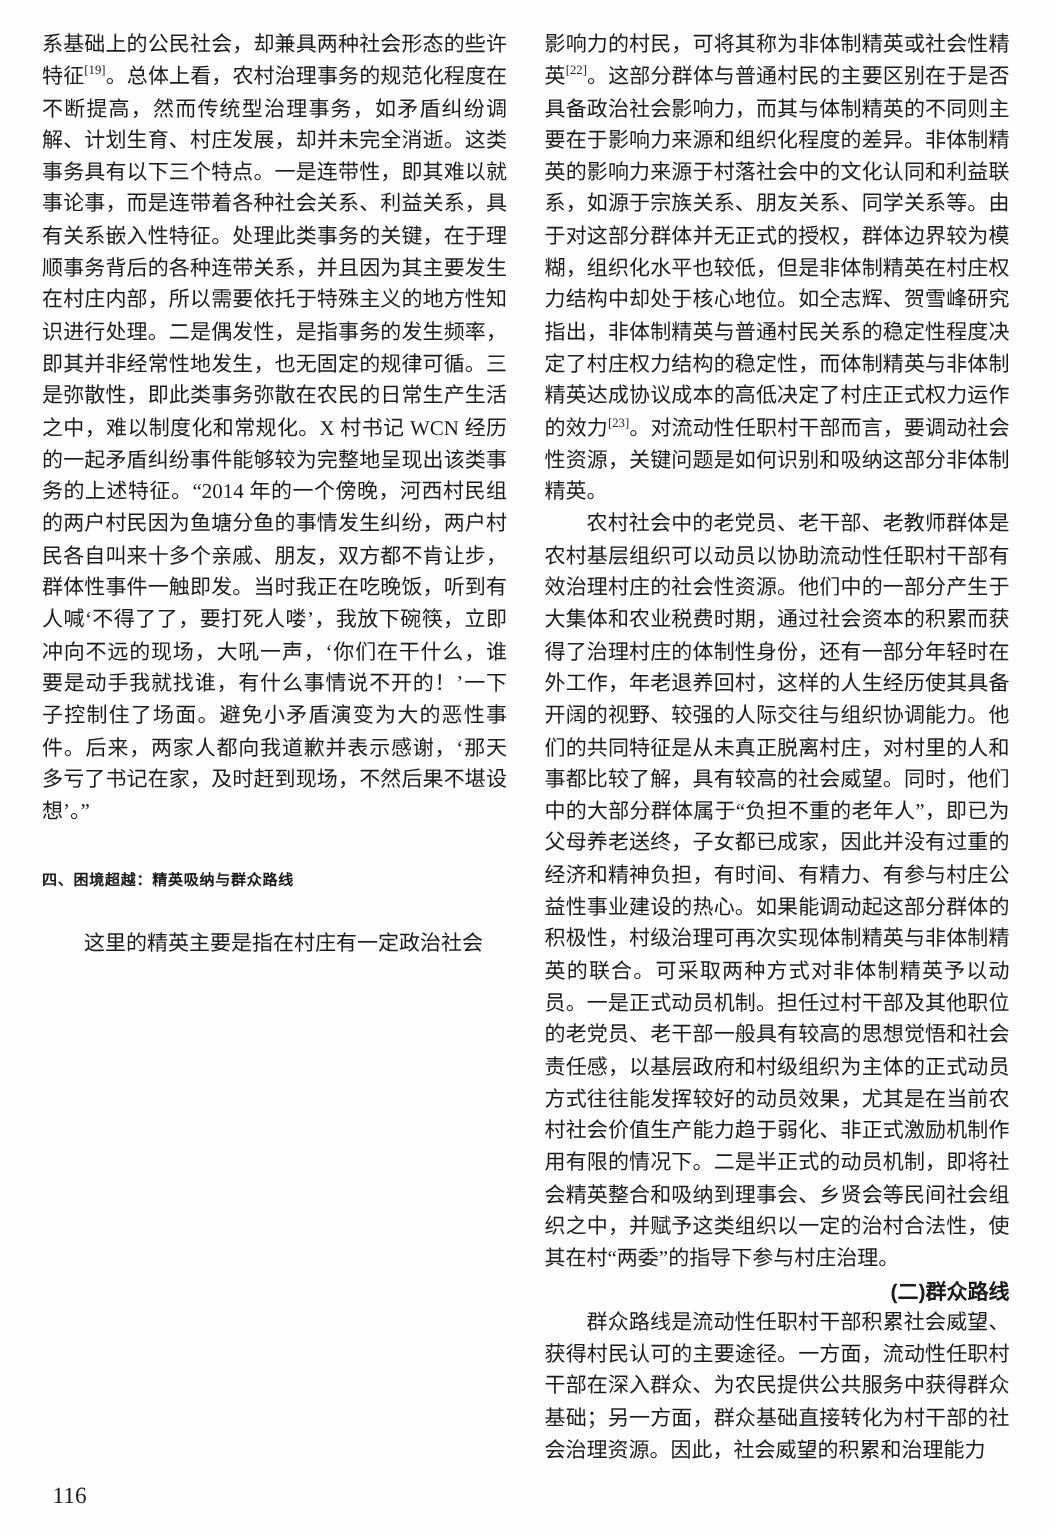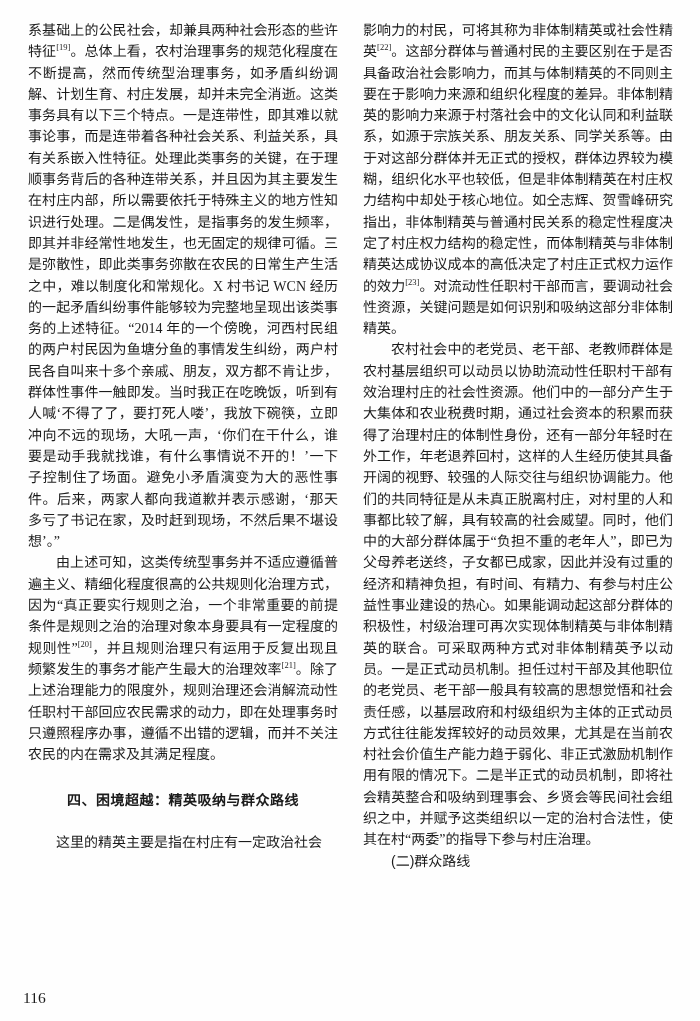--- a/index.html
+++ b/index.html
@@ -39,62 +39,61 @@
   }
   sup.fnref {
     font-size: 8.5px;
     line-height: 0;
     vertical-align: super;
     letter-spacing: 0;
   }
   .heading {
     font-family: "Liberation Sans", "DejaVu Sans", sans-serif;
     font-weight: bold;
-    font-size: 14px;
-    text-align: center;
+    font-size: 10px;
     text-indent: 0;
     margin: 25px 0 21px 0;
     line-height: 21px;
     letter-spacing: 0.5px;
   }
   .subheading {
     font-family: "Liberation Sans", "DejaVu Sans", sans-serif;
-    font-weight: normal;
+    font-weight: bold;
     font-size: 14px;
     margin: 0;
     text-indent: 2em;
     line-height: 21.3px;
-    text-align: left;
+    text-align: right;
   }
   .footer {
     position: absolute;
-    left: 23px;
+    left: 35px;
     bottom: 14px;
     font-size: 15.5px;
     font-family: "Liberation Serif", "DejaVu Serif", serif;
     color: #1b1b1b;
   }
 </style>
 </head>
 <body>
 
 <div class="page">
   <div class="content">
 
     <div class="col">
       <p class="para noindent">系基础上的公民社会，却兼具两种社会形态的些许特征<sup class="fnref">[19]</sup>。总体上看，农村治理事务的规范化程度在不断提高，然而传统型治理事务，如矛盾纠纷调解、计划生育、村庄发展，却并未完全消逝。这类事务具有以下三个特点。一是连带性，即其难以就事论事，而是连带着各种社会关系、利益关系，具有关系嵌入性特征。处理此类事务的关键，在于理顺事务背后的各种连带关系，并且因为其主要发生在村庄内部，所以需要依托于特殊主义的地方性知识进行处理。二是偶发性，是指事务的发生频率，即其并非经常性地发生，也无固定的规律可循。三是弥散性，即此类事务弥散在农民的日常生产生活之中，难以制度化和常规化。X 村书记 WCN 经历的一起矛盾纠纷事件能够较为完整地呈现出该类事务的上述特征。“2014 年的一个傍晚，河西村民组的两户村民因为鱼塘分鱼的事情发生纠纷，两户村民各自叫来十多个亲戚、朋友，双方都不肯让步，群体性事件一触即发。当时我正在吃晚饭，听到有人喊‘不得了了，要打死人喽’，我放下碗筷，立即冲向不远的现场，大吼一声，‘你们在干什么，谁要是动手我就找谁，有什么事情说不开的！’一下子控制住了场面。避免小矛盾演变为大的恶性事件。后来，两家人都向我道歉并表示感谢，‘那天多亏了书记在家，及时赶到现场，不然后果不堪设想’。”</p>
-      <p class="para">由上述可知，这类传统型事务并不适应遵循普遍主义、精细化程度很高的公共规则化治理方式，因为“真正要实行规则之治，一个非常重要的前提条件是规则之治的治理对象本身要具有一定程度的规则性”<sup class="fnref">[20]</sup>，并且规则治理只有运用于反复出现且频繁发生的事务才能产生最大的治理效率<sup class="fnref">[21]</sup>。除了上述治理能力的限度外，规则治理还会消解流动性任职村干部回应农民需求的动力，即在处理事务时只遵照程序办事，遵循不出错的逻辑，而并不关注农民的内在需求及其满足程度。</p>
       <h2 class="heading">四、困境超越：精英吸纳与群众路线</h2>
       <p class="para">这里的精英主要是指在村庄有一定政治社会</p>
     </div>
 
     <div class="col">
       <p class="para noindent">影响力的村民，可将其称为非体制精英或社会性精英<sup class="fnref">[22]</sup>。这部分群体与普通村民的主要区别在于是否具备政治社会影响力，而其与体制精英的不同则主要在于影响力来源和组织化程度的差异。非体制精英的影响力来源于村落社会中的文化认同和利益联系，如源于宗族关系、朋友关系、同学关系等。由于对这部分群体并无正式的授权，群体边界较为模糊，组织化水平也较低，但是非体制精英在村庄权力结构中却处于核心地位。如仝志辉、贺雪峰研究指出，非体制精英与普通村民关系的稳定性程度决定了村庄权力结构的稳定性，而体制精英与非体制精英达成协议成本的高低决定了村庄正式权力运作的效力<sup class="fnref">[23]</sup>。对流动性任职村干部而言，要调动社会性资源，关键问题是如何识别和吸纳这部分非体制精英。</p>
       <p class="para">农村社会中的老党员、老干部、老教师群体是农村基层组织可以动员以协助流动性任职村干部有效治理村庄的社会性资源。他们中的一部分产生于大集体和农业税费时期，通过社会资本的积累而获得了治理村庄的体制性身份，还有一部分年轻时在外工作，年老退养回村，这样的人生经历使其具备开阔的视野、较强的人际交往与组织协调能力。他们的共同特征是从未真正脱离村庄，对村里的人和事都比较了解，具有较高的社会威望。同时，他们中的大部分群体属于“负担不重的老年人”，即已为父母养老送终，子女都已成家，因此并没有过重的经济和精神负担，有时间、有精力、有参与村庄公益性事业建设的热心。如果能调动起这部分群体的积极性，村级治理可再次实现体制精英与非体制精英的联合。可采取两种方式对非体制精英予以动员。一是正式动员机制。担任过村干部及其他职位的老党员、老干部一般具有较高的思想觉悟和社会责任感，以基层政府和村级组织为主体的正式动员方式往往能发挥较好的动员效果，尤其是在当前农村社会价值生产能力趋于弱化、非正式激励机制作用有限的情况下。二是半正式的动员机制，即将社会精英整合和吸纳到理事会、乡贤会等民间社会组织之中，并赋予这类组织以一定的治村合法性，使其在村“两委”的指导下参与村庄治理。</p>
       <h3 class="subheading">(二)群众路线</h3>
+      <p class="para">群众路线是流动性任职村干部积累社会威望、获得村民认可的主要途径。一方面，流动性任职村干部在深入群众、为农民提供公共服务中获得群众基础；另一方面，群众基础直接转化为村干部的社会治理资源。因此，社会威望的积累和治理能力</p>
     </div>
 
   </div>
 
   <div class="footer">
     <span>116</span>
   </div>
 </div>
 
 </body></html>

